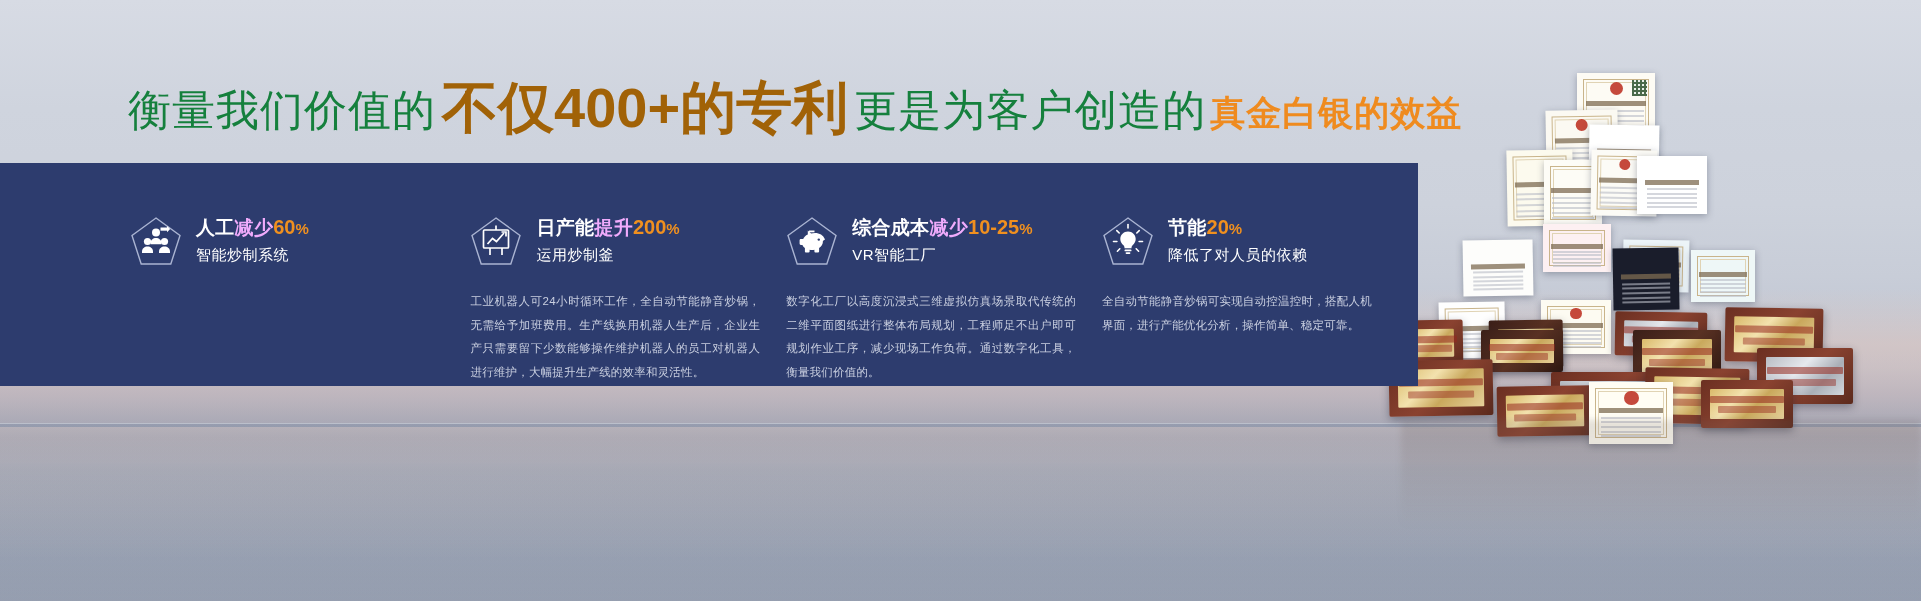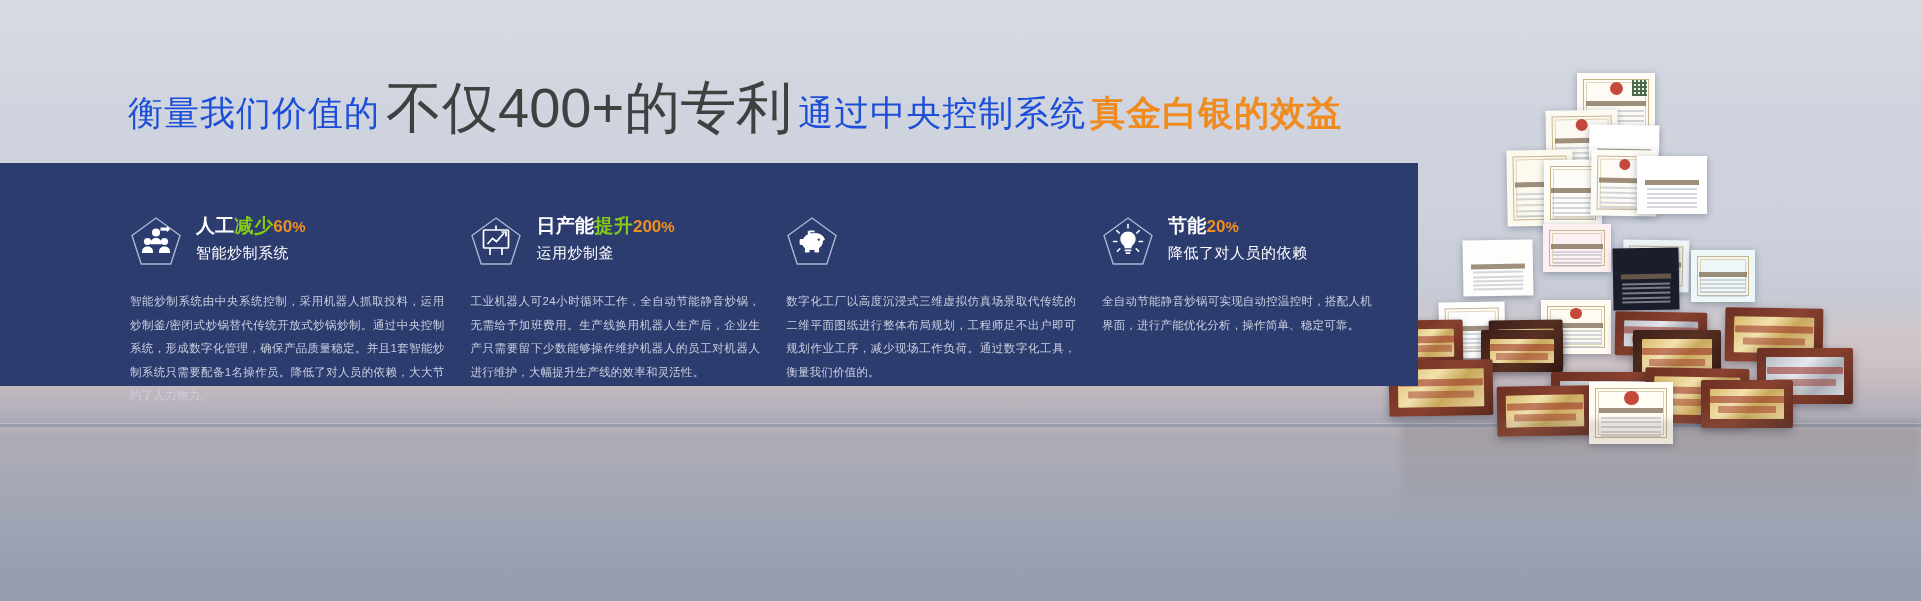--- a/index.html
+++ b/index.html
@@ -21,42 +21,42 @@
   .horizon{position:absolute;left:0;right:0;top:70.4%;height:1px;background:rgba(255,255,255,.35);}
   .water{position:absolute;left:0;right:0;top:70.4%;bottom:0;
     background:linear-gradient(180deg,rgba(136,148,170,.55) 0%,rgba(122,134,158,.45) 8%,rgba(150,158,176,.25) 22%,rgba(168,174,189,.18) 45%,rgba(150,158,176,.3) 75%,rgba(138,147,166,.42) 100%);
   }
   .water-sheen{position:absolute;left:0;right:0;top:71%;height:22%;
     background:linear-gradient(180deg,rgba(255,225,210,.30),rgba(255,225,210,0));}
 
   
   .headline{position:absolute;left:128px;top:78px;white-space:nowrap;
     display:flex;align-items:baseline;}
-  .hl-light{font-size:35px;font-weight:400;color:#1d4ed8;letter-spacing:1px;}
-  .hl-big{font-size:56px;font-weight:400;color:#404040;letter-spacing:0px;margin:0 6px;
+  .hl-light{font-size:43px;font-weight:400;color:#15803d;letter-spacing:1px;}
+  .hl-big{font-size:56px;font-weight:700;color:#a16207;letter-spacing:0px;margin:0 6px;
     line-height:1;position:relative;top:2px;}
   .hl-orange{font-size:35px;font-weight:700;color:#ef8b1f;letter-spacing:1px;margin-left:4px;}
 
   
   .panel{position:absolute;left:0;top:163px;width:1418px;height:223px;background:#2d3c6e;}
   .panel-inner{position:relative;width:100%;height:100%;}
   .cols{position:absolute;left:130px;top:52px;right:20px;display:flex;}
   .col{width:325px;margin-right:0;}
   .col.c1{width:345px;}
   .col.c2{width:320px;}
   .col.c3{width:320px;}
   .col.c4{width:300px;}
 
   .col-head{display:flex;align-items:flex-start;}
   .pent{width:52px;height:52px;flex:0 0 52px;position:relative;margin-right:14px;margin-top:1px;}
   .pent svg{display:block;}
   .headtext{padding-top:1px;}
   .metric{font-size:19px;font-weight:700;color:#ffffff;letter-spacing:.3px;line-height:1.1;white-space:nowrap;}
-  .metric .ov{color:#84cc16;text-align:center;}
-  .metric .num{color:#f0901f;font-size:17px;font-weight:700;letter-spacing:0;}
+  .metric .ov{color:#f0abfc;text-align:center;}
+  .metric .num{color:#f0901f;font-size:20px;font-weight:700;letter-spacing:0;}
   .metric .pct{color:#f0901f;font-size:15px;font-weight:700;}
   .sub{font-size:15px;color:#ffffff;margin-top:7px;letter-spacing:.5px;white-space:nowrap;font-weight:400;}
   .body{font-size:11.5px;line-height:2.05;color:#c9cfe0;margin-top:22px;text-align:justify;
         letter-spacing:.2px;padding-right:26px;}
 
   
   .pile{position:absolute;right:0;top:0;width:520px;height:601px;}
   .cert{position:absolute;background:#fdfcf8;box-shadow:0 2px 7px rgba(40,50,70,.35);
         overflow:hidden;}
   .cert .inner-border{position:absolute;inset:6px;border:1px solid #c9b48a;}
@@ -294,21 +294,21 @@
         <div class="face" style="background:linear-gradient(135deg,#d9b96a,#f3e2ae 35%,#c9a85c 60%,#e6d09a);"></div>
         <div class="ptxt" style="top:16.32px;background:rgba(150,40,30,.55);"></div>
         <div class="ptxt" style="top:26.400000000000002px;background:rgba(150,40,30,.45);left:18%;right:18%;"></div>
       </div>
       <div class="reflect" style="top: 420px; height: 110px;"></div>
     </div>
 
   <div class="headline">
     <span class="hl-light">衡量我们价值的</span>
     <span class="hl-big">不仅400+的专利</span>
-    <span class="hl-light">通过中央控制系统</span>
+    <span class="hl-light">更是为客户创造的</span>
     <span class="hl-orange">真金白银的效益</span>
   </div>
 
   <div class="panel">
     <div class="panel-inner">
       <div class="cols" id="cols">
           <div class="col c1">
             <div class="col-head">
               <div class="pent">
                 <svg width="52" height="52" viewBox="0 0 52 52">
@@ -323,21 +323,20 @@
                     <path d="M30.5 11.5h6.5v3.2h-6.5z"></path>
                     <path d="M37 10l3.2 3.1L37 16.2z"></path>
                   </g>
                 </svg>
               </div>
               <div class="headtext">
                 <div class="metric"><span>人工</span><span class="ov">减少</span><span class="num">60</span><span class="pct">%</span></div>
                 <div class="sub">智能炒制系统</div>
               </div>
             </div>
-            <div class="body">智能炒制系统由中央系统控制，采用机器人抓取投料，运用炒制釜/密闭式炒锅替代传统开放式炒锅炒制。通过中央控制系统，形成数字化管理，确保产品质量稳定。并且1套智能炒制系统只需要配备1名操作员。降低了对人员的依赖，大大节约了人力物力。</div>
           </div>
           <div class="col c2">
             <div class="col-head">
               <div class="pent">
                 <svg width="52" height="52" viewBox="0 0 52 52">
                   <path d="M26 2 L50 19.5 L40.8 48 L11.2 48 L2 19.5 Z" fill="none" stroke="#aab4d2" stroke-width="1.4"></path>
                   <g fill="none" stroke="#ffffff" stroke-width="1.7">
                     <rect x="13.5" y="14" width="25" height="18" rx="1"></rect>
                     <path d="M26 9.5v4.5"></path>
                     <path d="M20 32v7"></path>
@@ -358,20 +357,24 @@
             <div class="col-head">
               <div class="pent">
                 <svg width="52" height="52" viewBox="0 0 52 52">
                   <path d="M26 2 L50 19.5 L40.8 48 L11.2 48 L2 19.5 Z" fill="none" stroke="#aab4d2" stroke-width="1.4"></path>
                   <g fill="#ffffff">
                     <path d="M38.5 22.5c-1.2-3.3-4.9-5.6-9.5-5.6-1.4 0-2.7.2-3.9.6l-3.3-3v3.9c-2.2 1-3.9 2.6-4.6 4.6h-2.4c-.7 0-1.2.6-1.2 1.3v3.3c0 .7.5 1.3 1.2 1.3h1.6c.5 1.2 1.4 2.3 2.5 3.1v3.6c0 .5.4.9.9.9h2.9c.5 0 .9-.4.9-.9v-1.8c.8.1 1.6.2 2.4.2s1.6-.1 2.4-.2v1.8c0 .5.4.9.9.9h2.9c.5 0 .9-.4.9-.9v-3.6c2.3-1.5 3.8-3.8 3.8-6.3 0-.2 0-.5-.1-.7l2.2-1.4z"></path>
                     <circle cx="32.8" cy="23.6" r="1.2" fill="#2d3c6e"></circle>
                     <path d="M23 14.5h5.5v1.8H23z"></path>
                   </g>
                 </svg>
+              </div>
+              <div class="headtext">
+                <div class="metric"><span>综合成本</span><span class="ov">减少</span><span class="num">10-25</span><span class="pct">%</span></div>
+                <div class="sub">VR智能工厂</div>
               </div>
             </div>
             <div class="body">数字化工厂以高度沉浸式三维虚拟仿真场景取代传统的二维平面图纸进行整体布局规划，工程师足不出户即可规划作业工序，减少现场工作负荷。通过数字化工具，衡量我们价值的。</div>
           </div>
           <div class="col c4">
             <div class="col-head">
               <div class="pent">
                 <svg width="52" height="52" viewBox="0 0 52 52">
                   <path d="M26 2 L50 19.5 L40.8 48 L11.2 48 L2 19.5 Z" fill="none" stroke="#aab4d2" stroke-width="1.4"></path>
                   <g fill="#ffffff">

